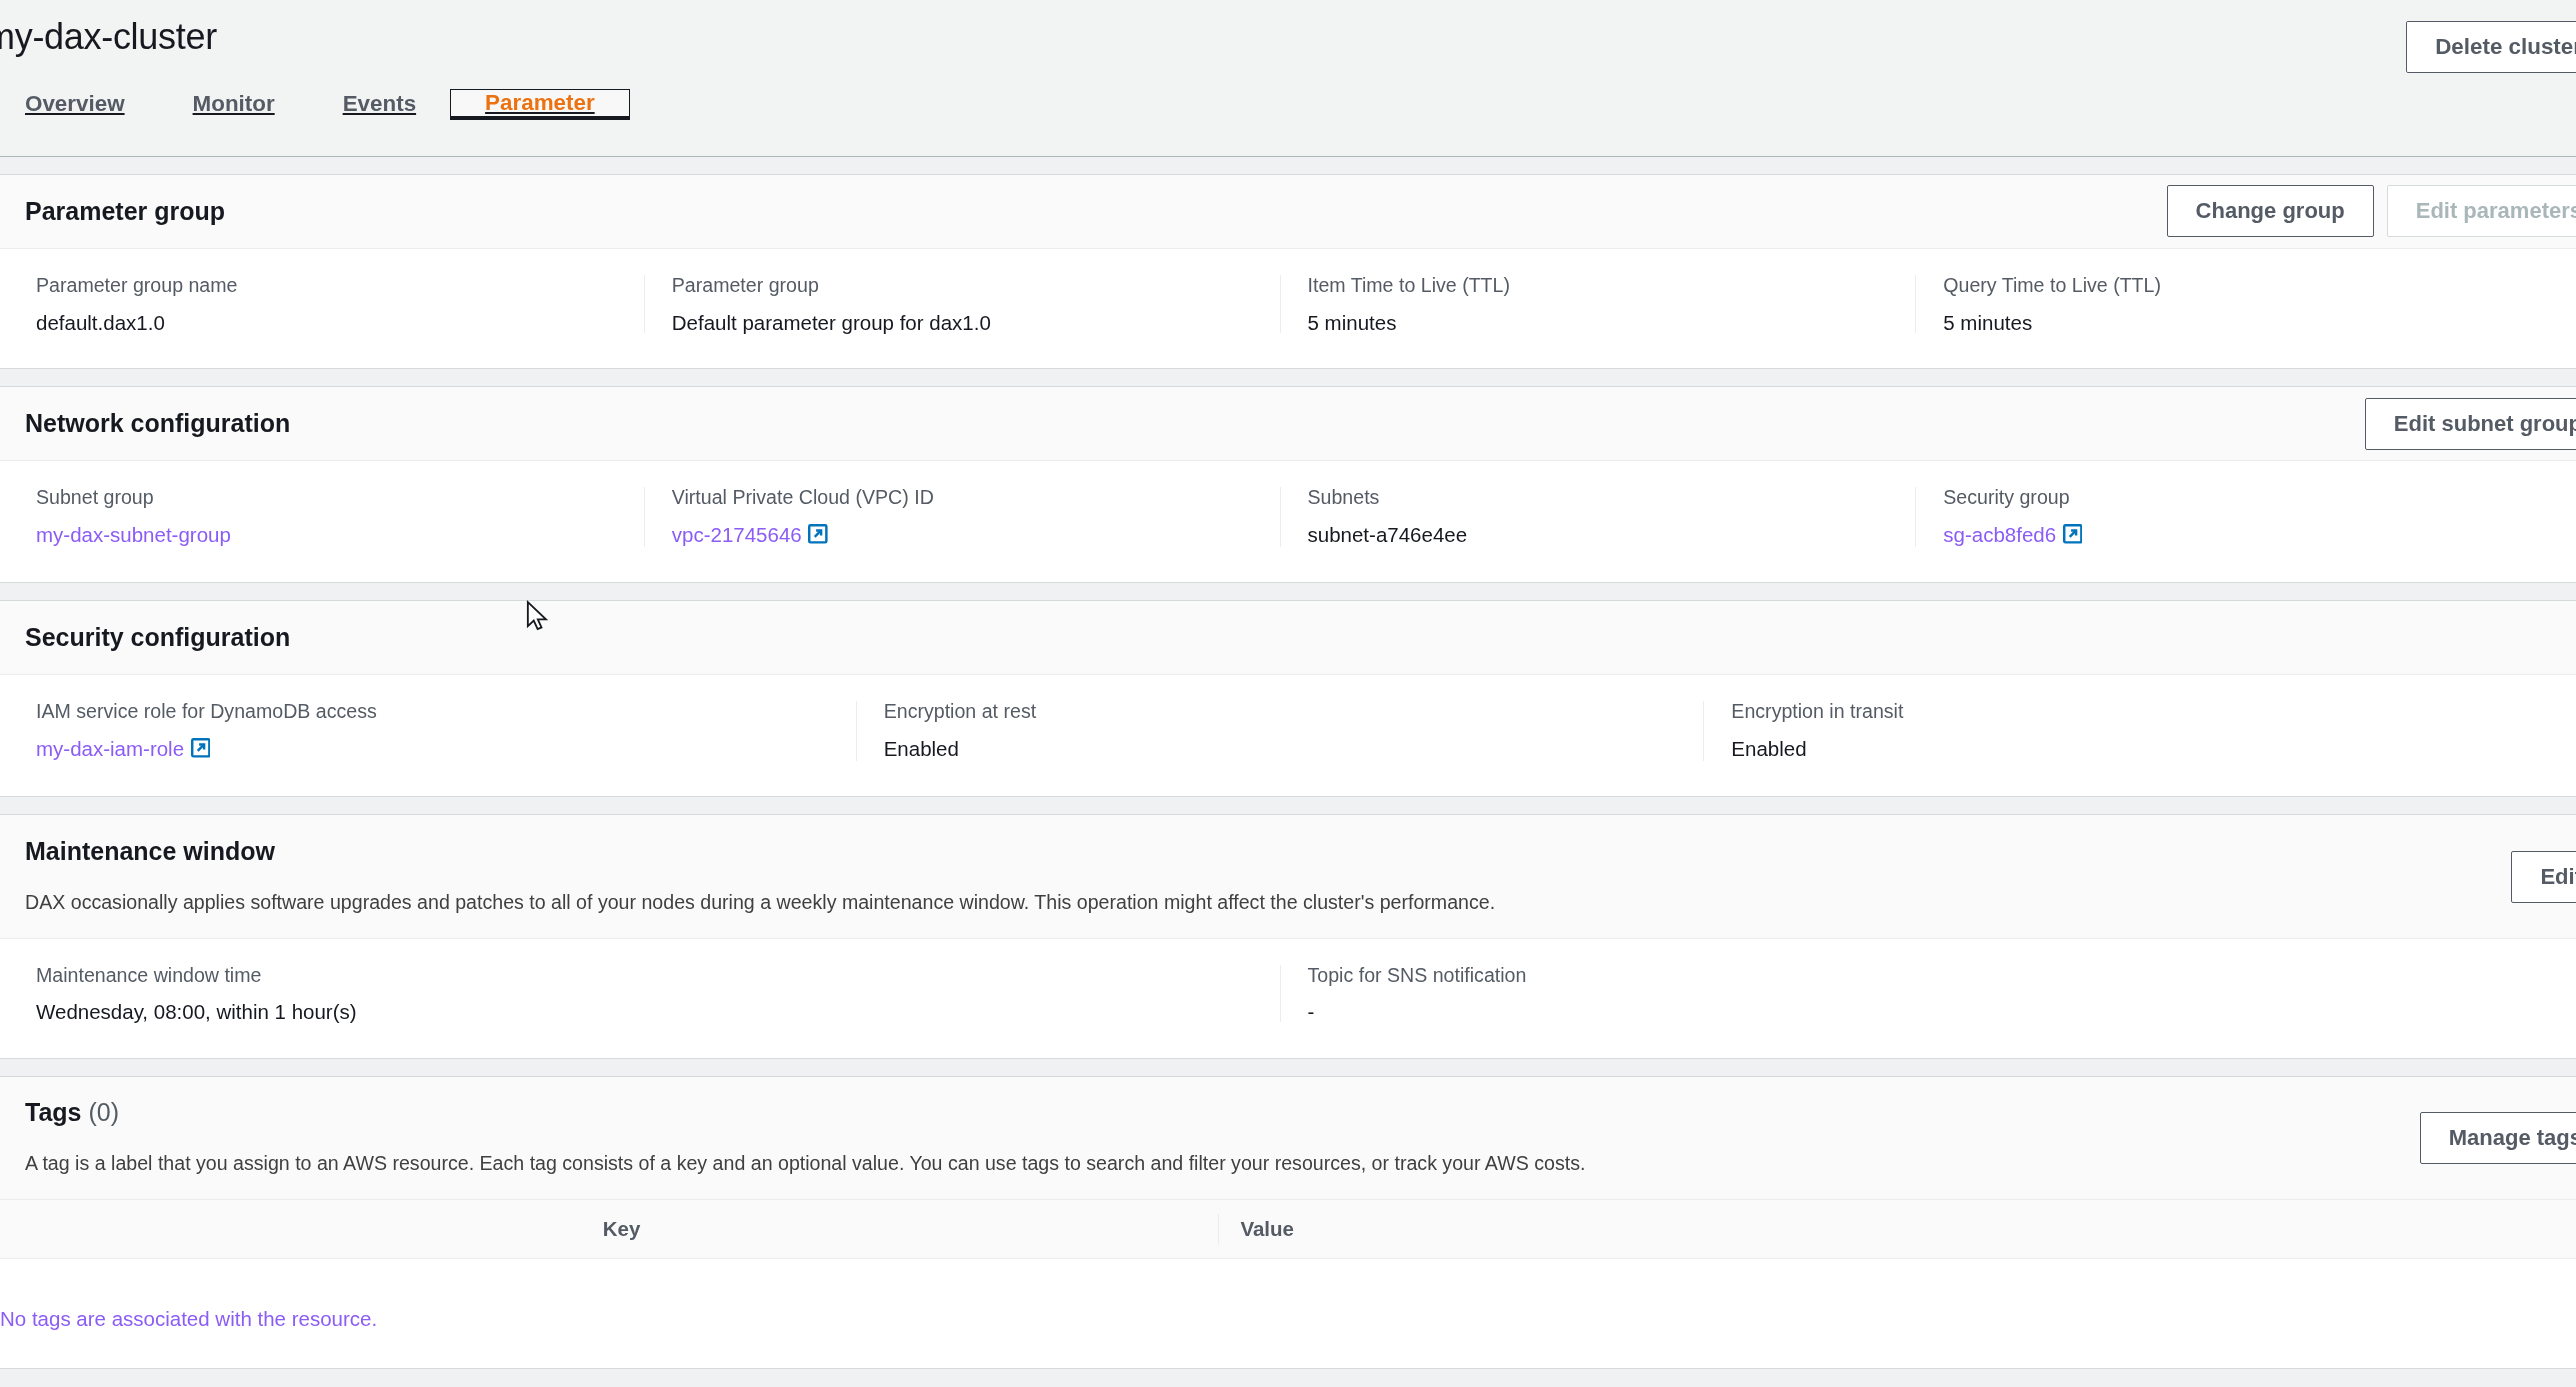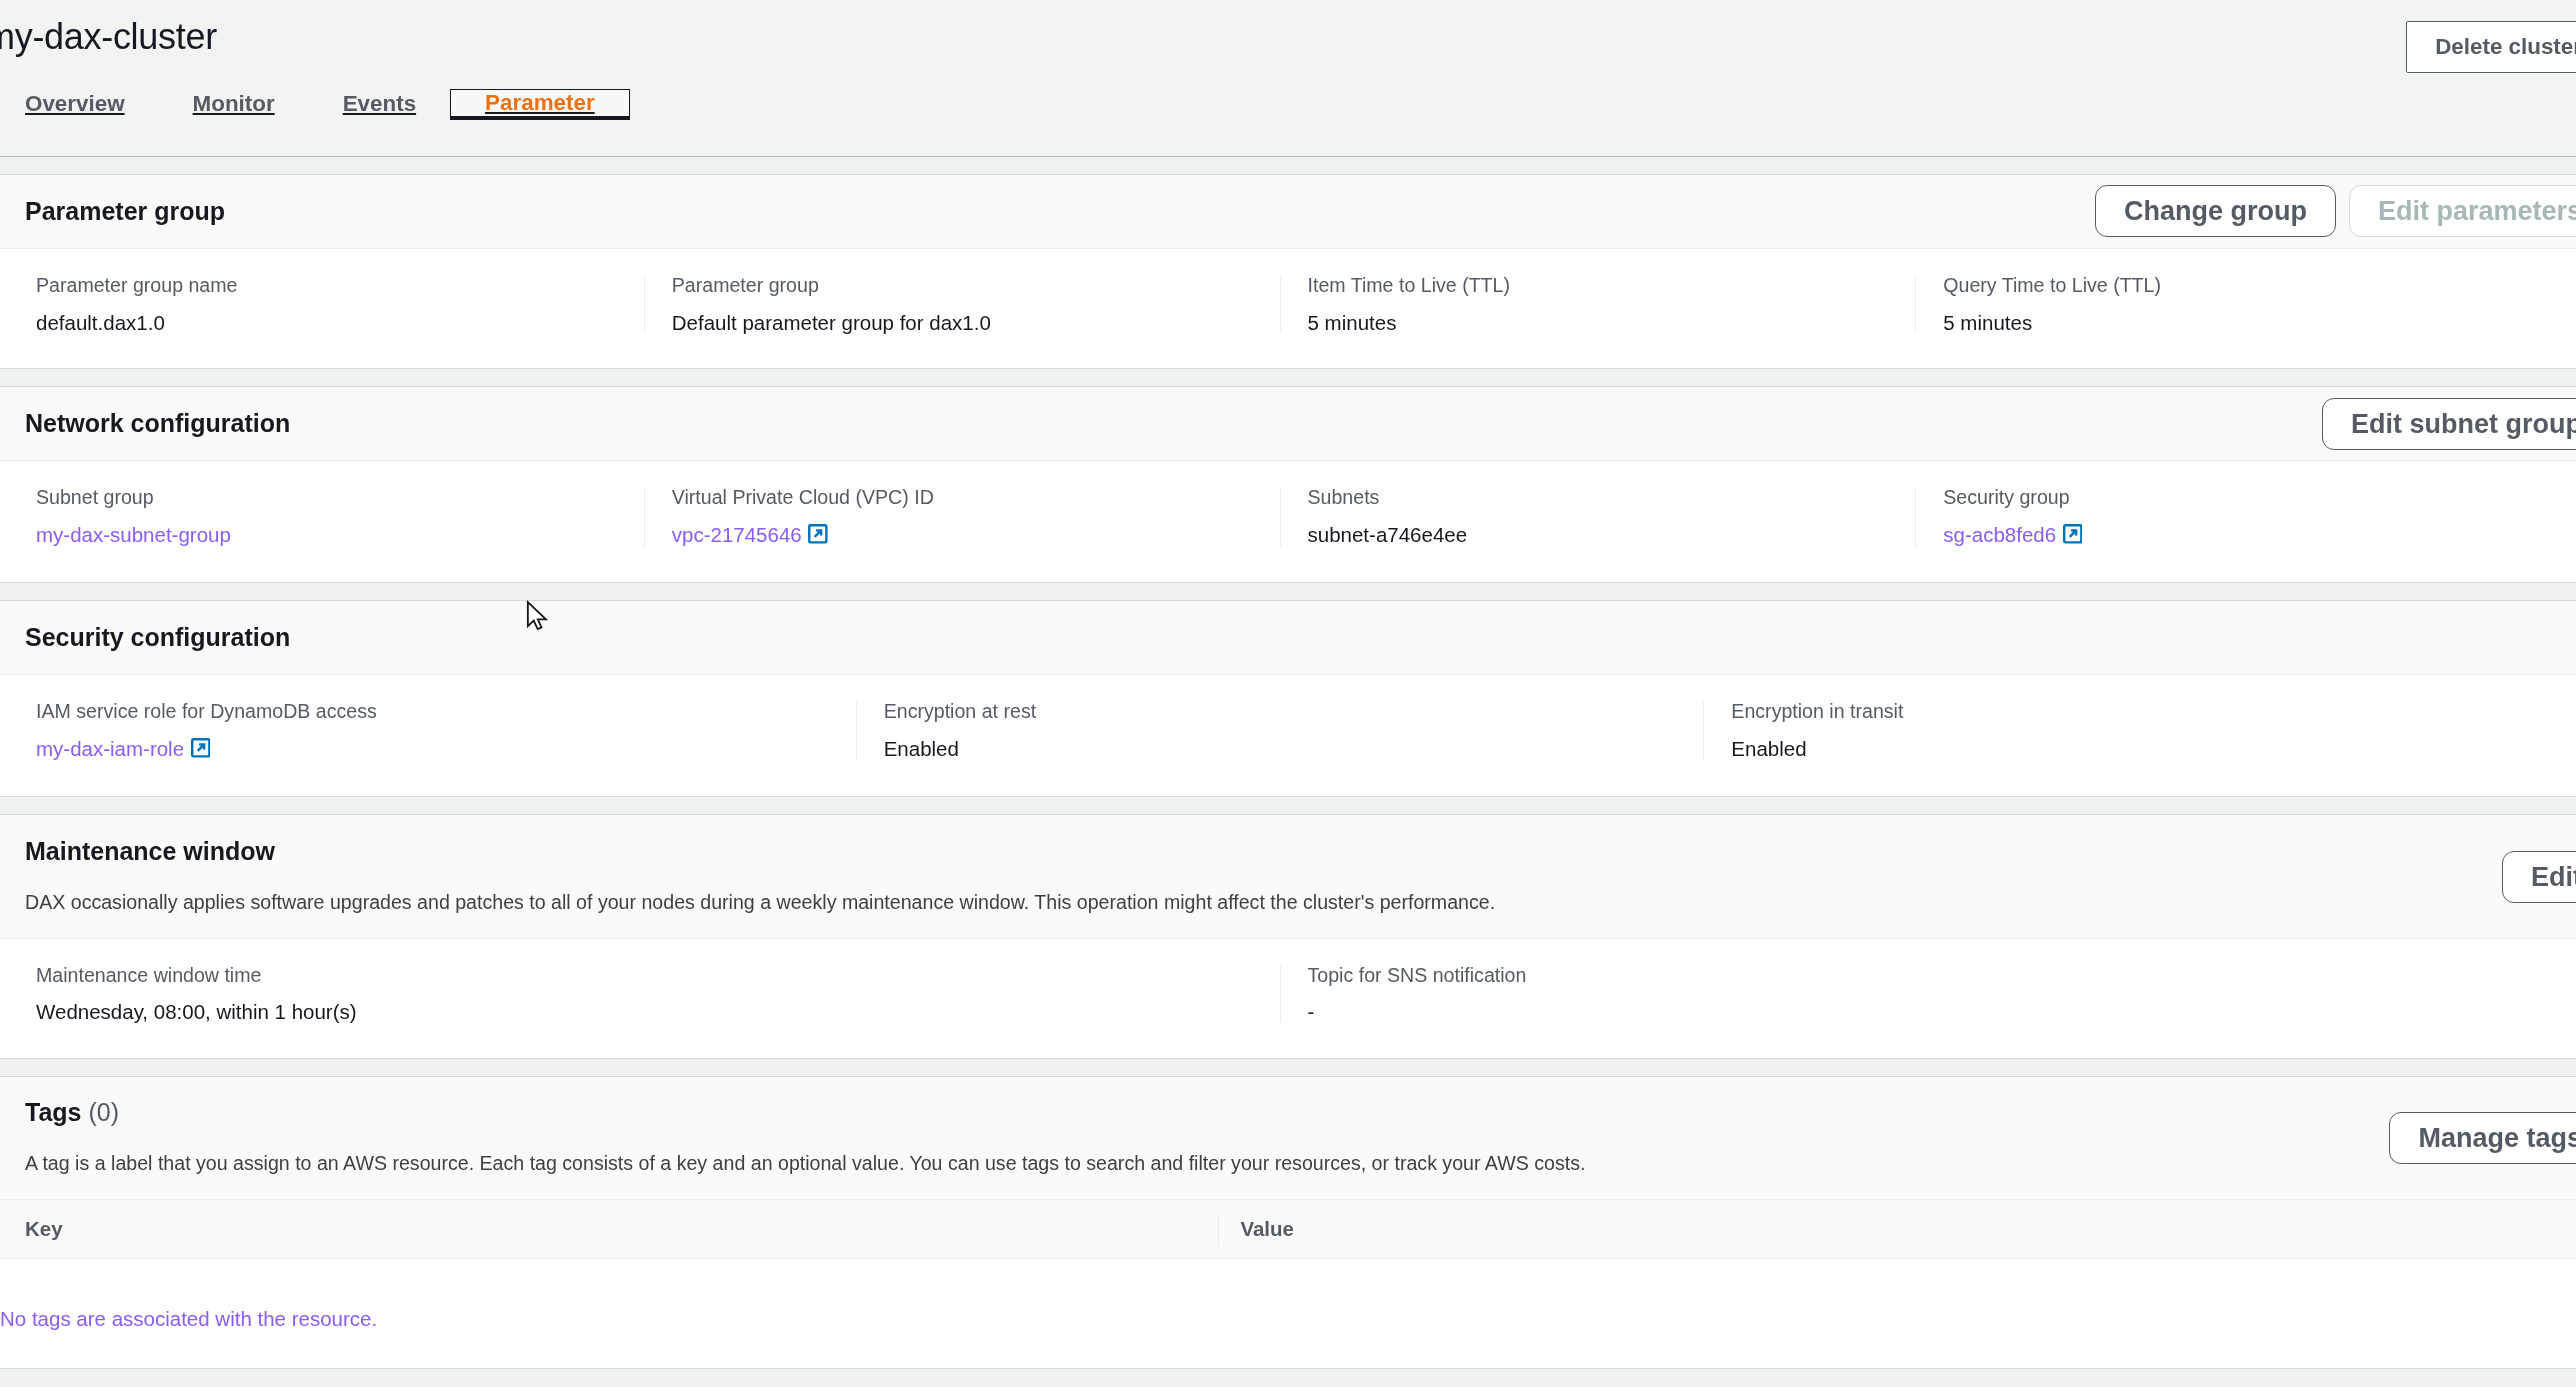--- a/index.html
+++ b/index.html
@@ -128,22 +128,22 @@
     display: flex;
     gap: 13px;
     white-space: nowrap;
   }
   .btn {
     height: 52px;
     padding: 0 28px;
     line-height: 50px;
     background: #ffffff;
     border: 0.9px solid #545b64;
-    border-radius: 12px;
-    font-size: 27px;
+    border-radius: 2px;
+    font-size: 22px;
     font-weight: bold;
     color: #545b64;
     font-family: "Liberation Sans", sans-serif;
     white-space: nowrap;
   }
   .btn.disabled {
     border-color: #d5dbdb;
     color: #aab7b8;
   }
 
@@ -199,21 +199,21 @@
     background: #fafafa;
     border-bottom: 0.9px solid #eaeded;
     padding: 17px 25px;
   }
   .tag-table-head .th {
     font-size: 20.5px;
     font-weight: bold;
     color: #545b64;
     position: relative;
   }
-  .th.key { width: 1193px; }
+  .th.key { width: 1193px; text-align: center; }
   .th.value { padding-left: 22.4px; }
   .th.value::before {
     content: "";
     position: absolute;
     left: 0;
     top: -3.7px;
     bottom: -3.7px;
     width: 0.9px;
     background: #eaeded;
   }

